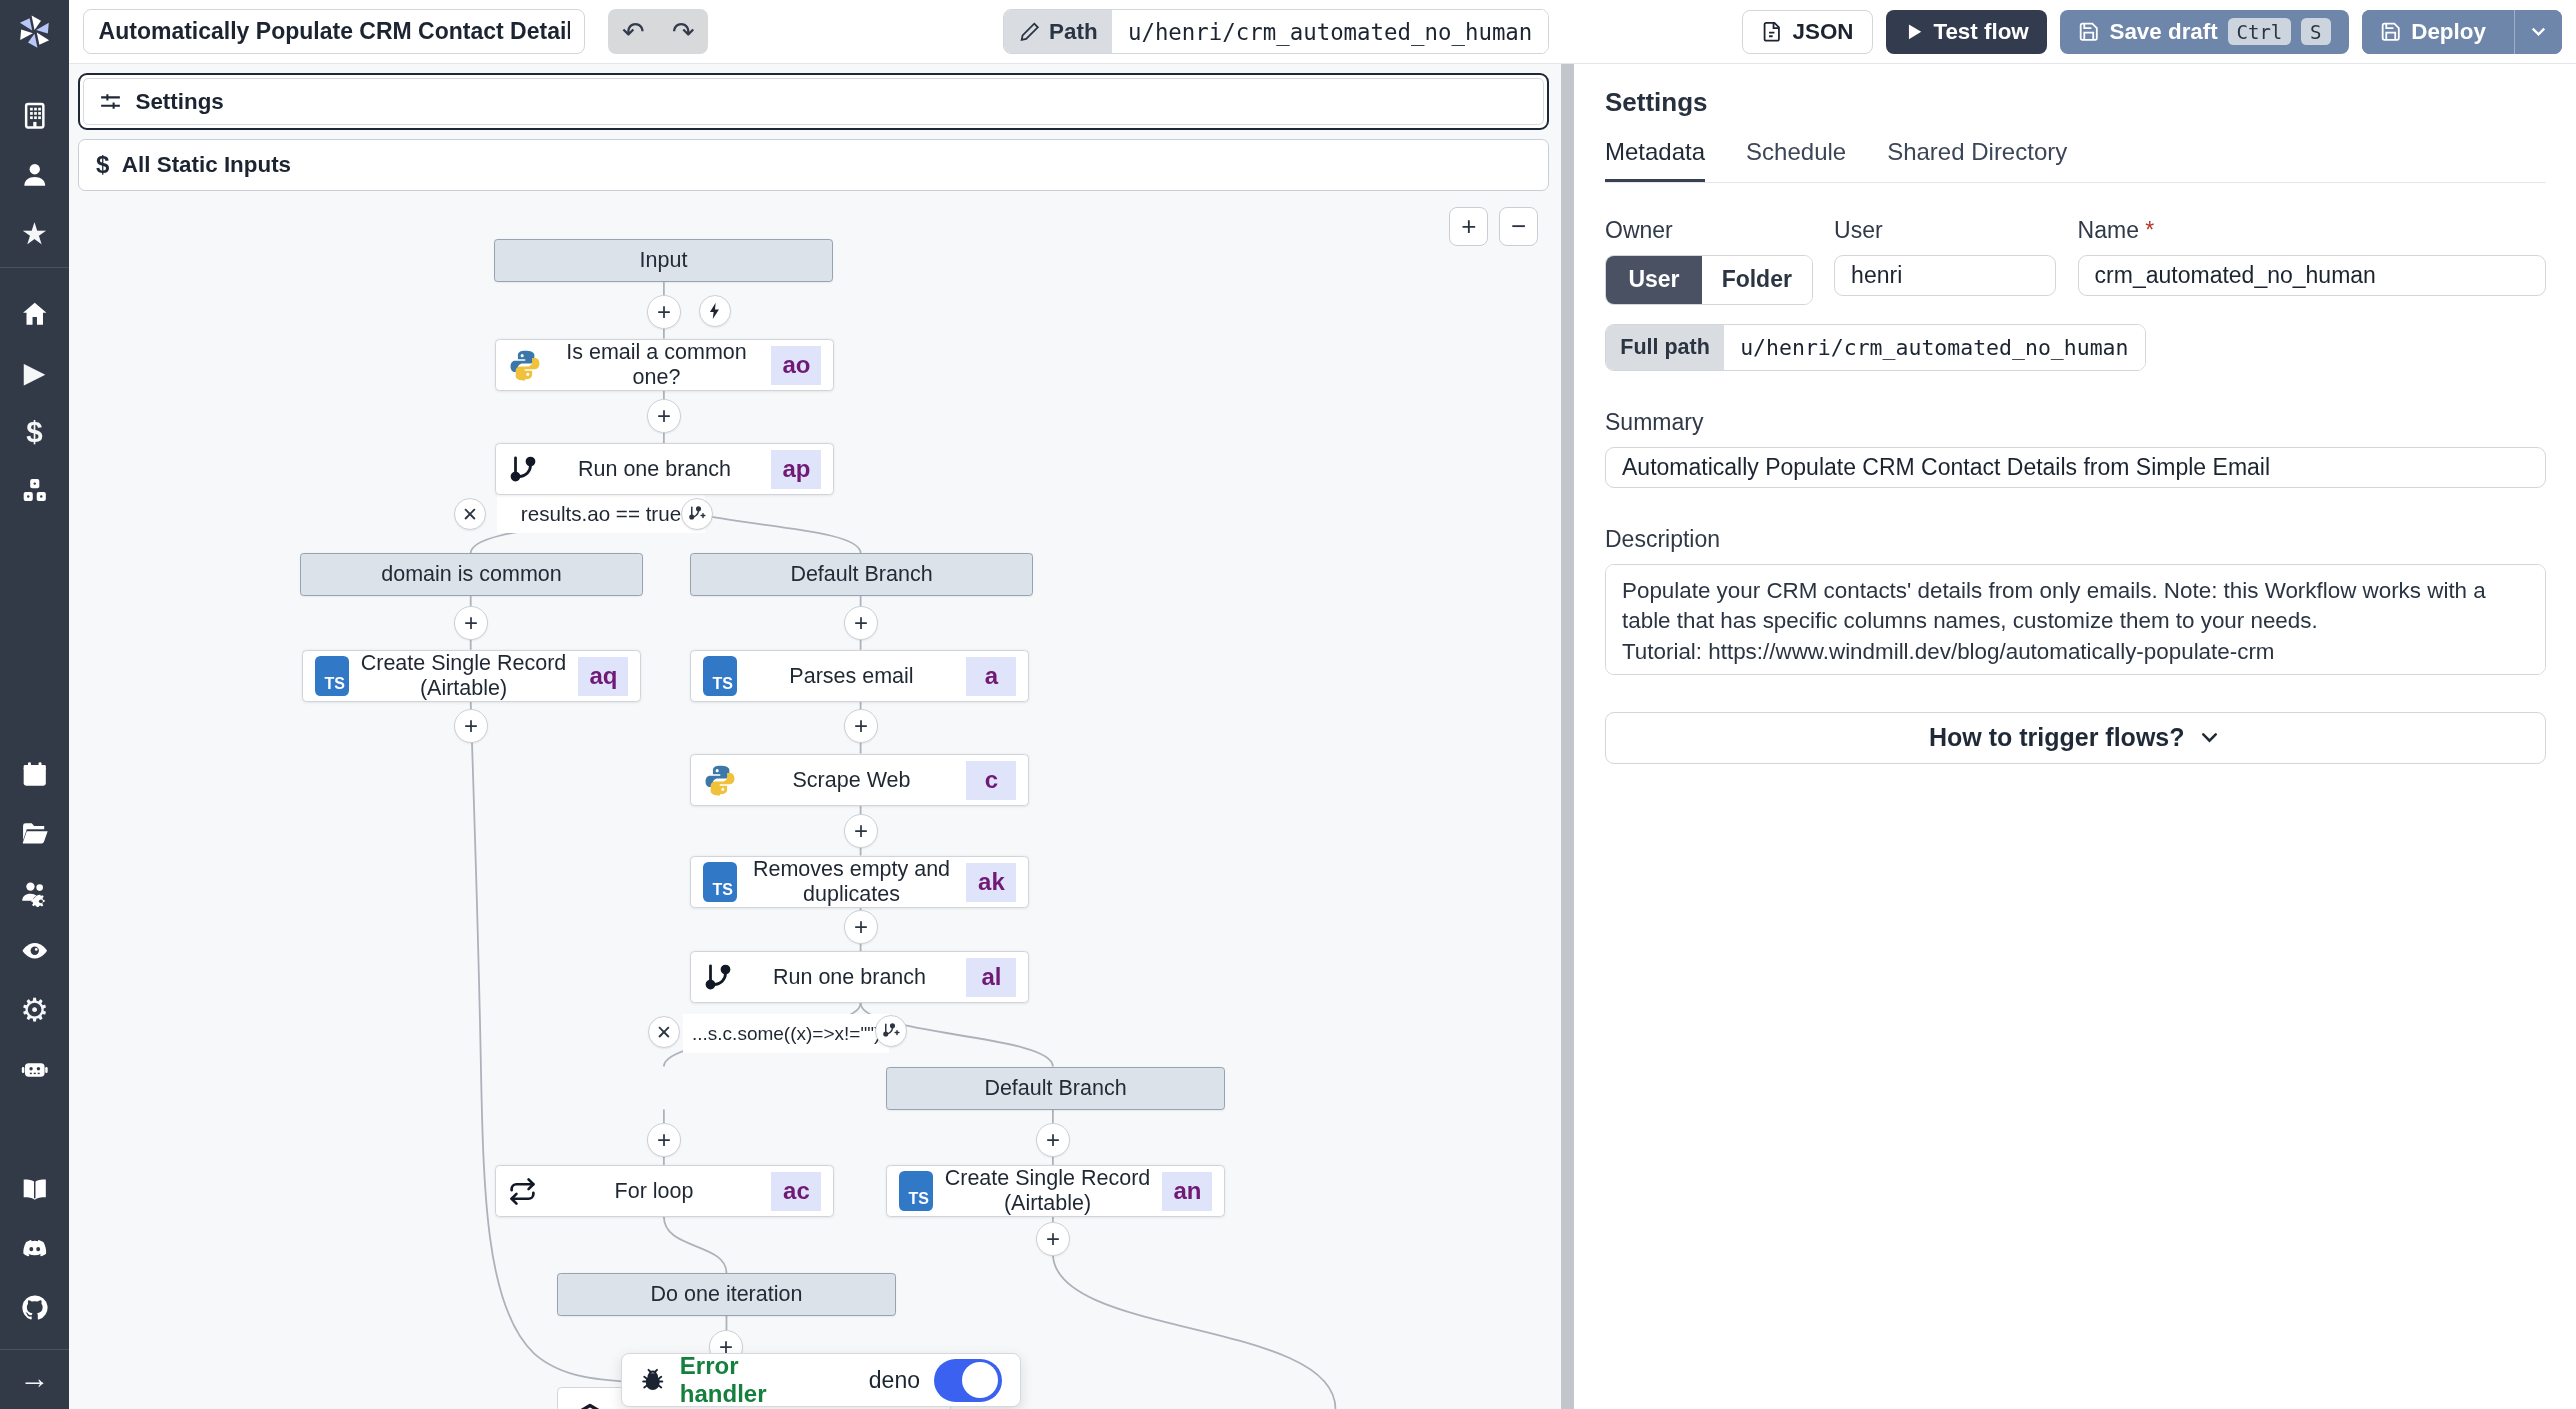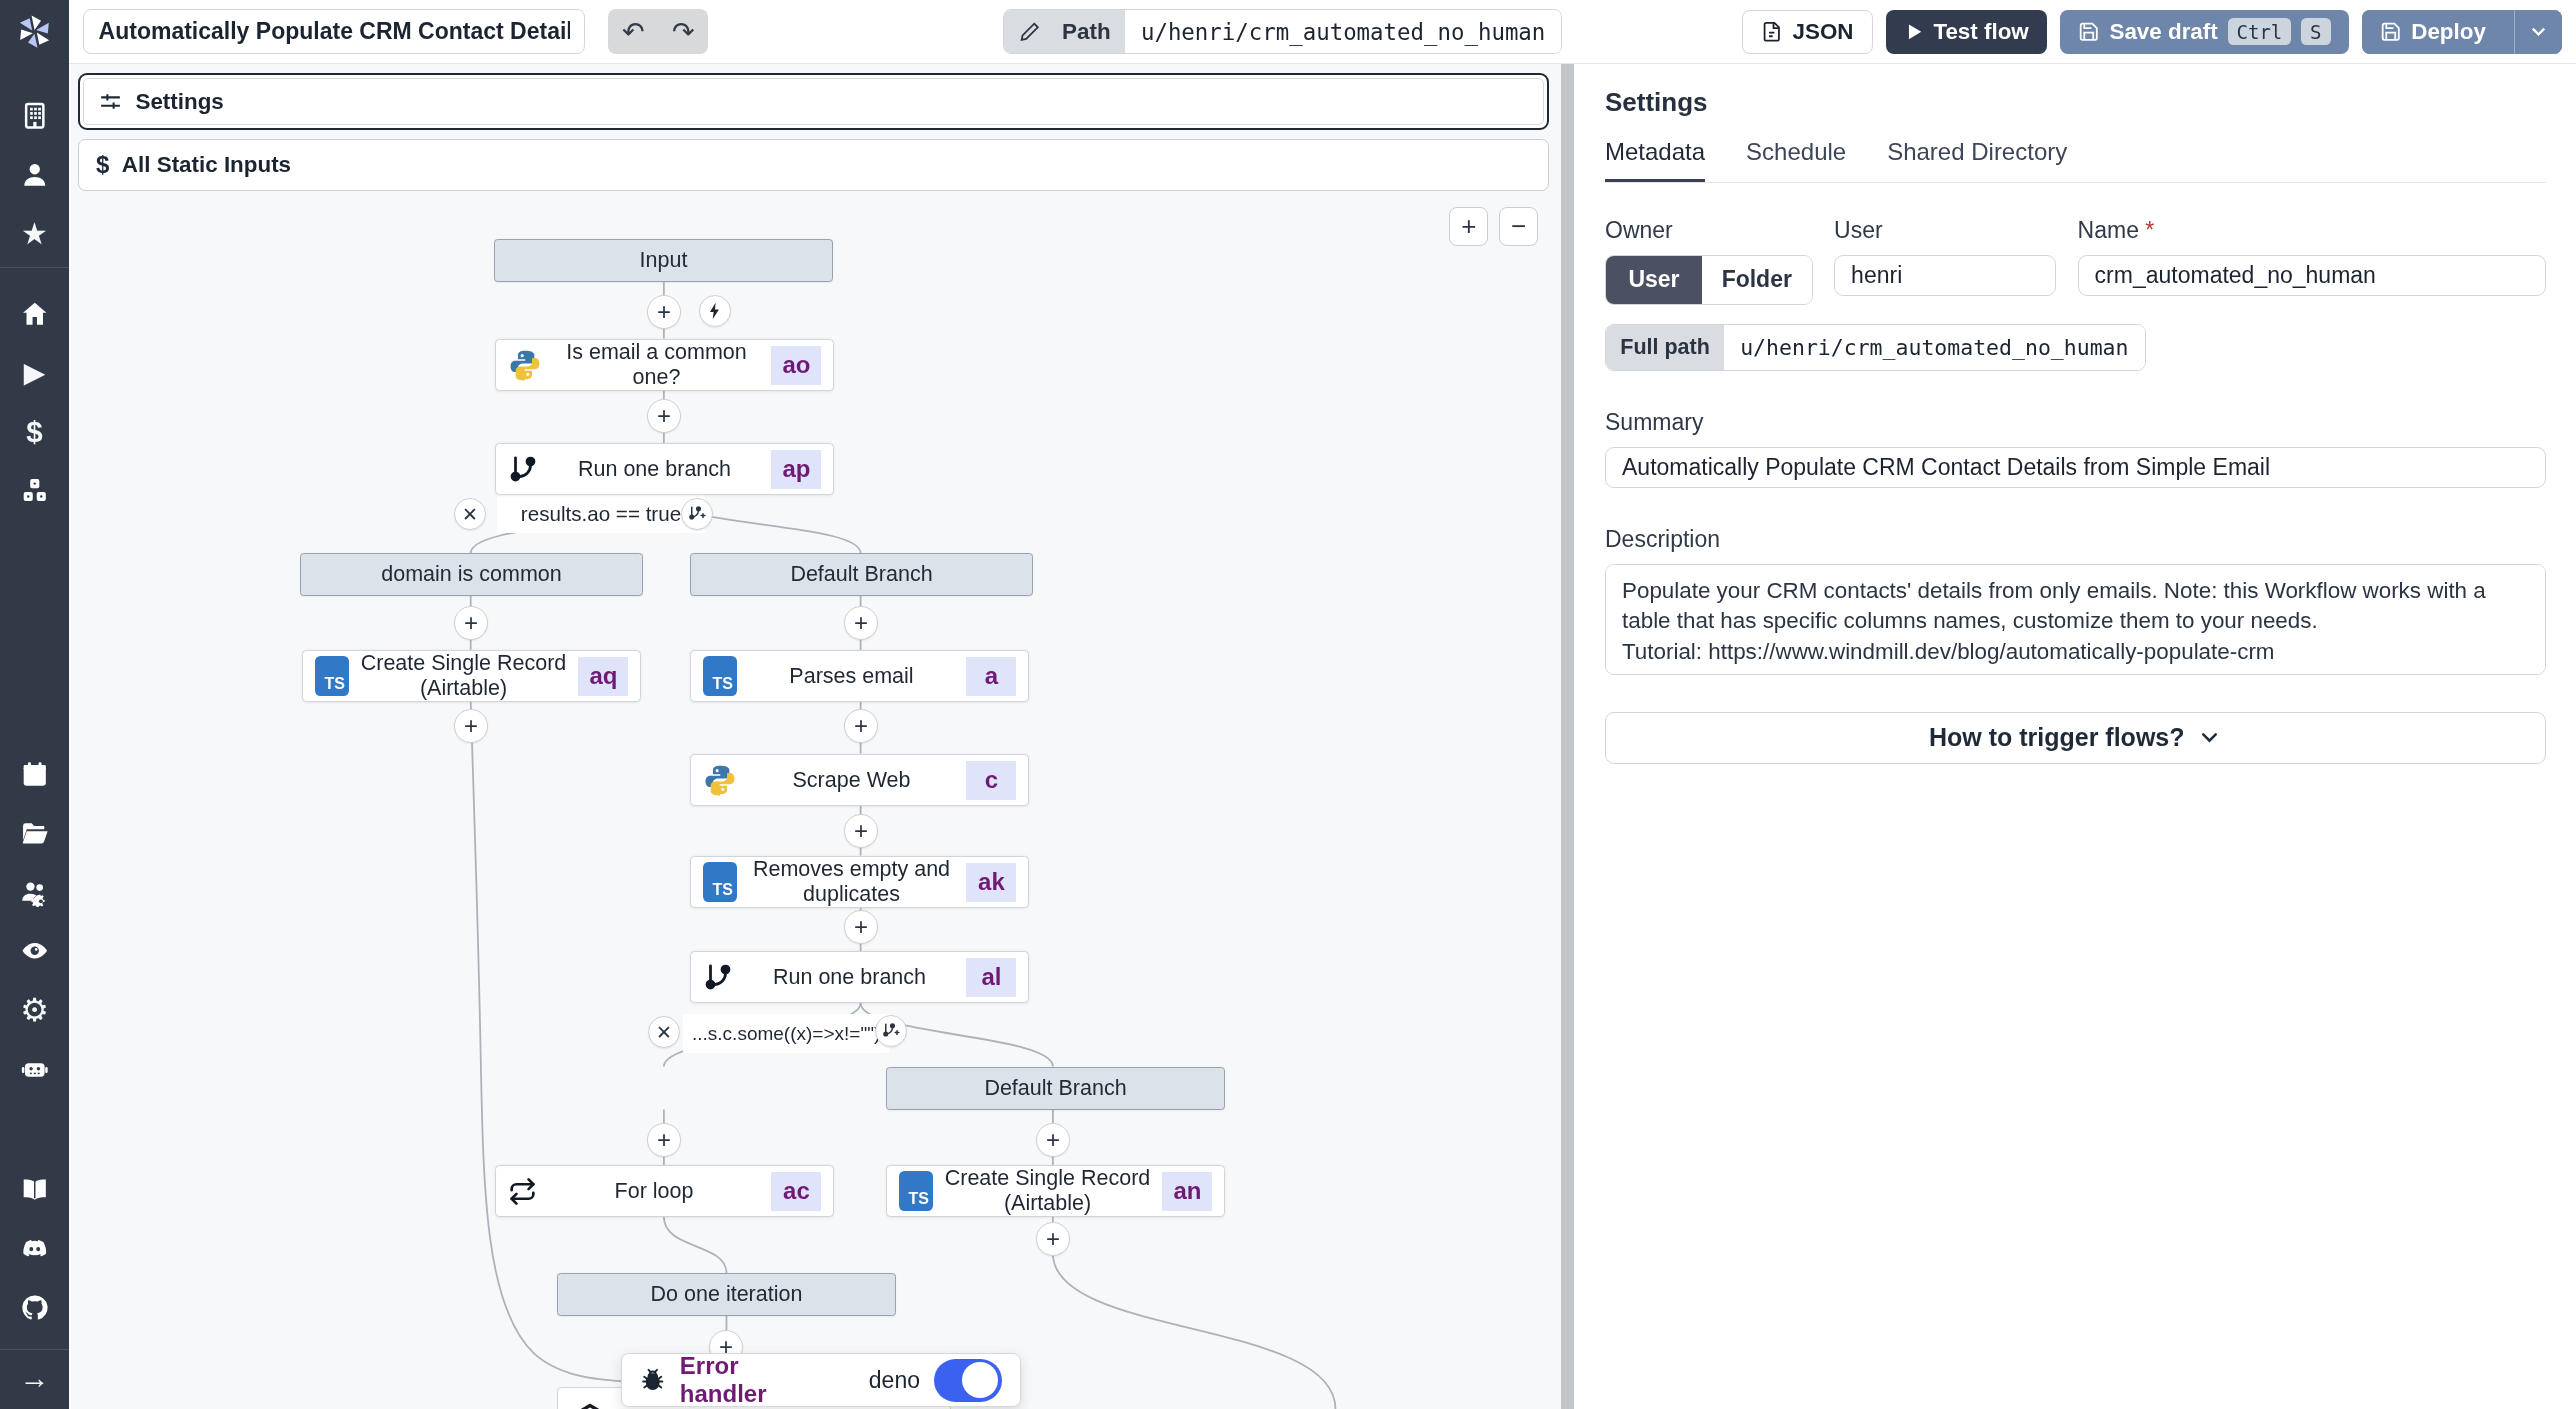--- a/index.html
+++ b/index.html
@@ -15,21 +15,21 @@
   .sdiv { width:69px; height:0.9px; background:#4a5260; margin:14.3px 0; }
   .sspacer { flex:1; }
   .gap26 > .sic { margin-top:19.7px; }
 
   
   .topbar { position:absolute; left:69px; top:0; right:0; height:64px; background:#fff; border-bottom:0.9px solid #e4e6e9; display:flex; align-items:center; padding:0 14.3px; z-index:25; }
   .title-input { width:502px; height:45px; border:0.9px solid #d2d6db; border-radius:8px; padding:0 14.3px; font-size:23px; font-weight:700; color:#1b2430; font-family:inherit; }
   .undoredo { margin-left:23px; height:45px; background:#d7d9db; border-radius:8px; display:flex; align-items:center; }
   .undoredo button { width:50px; height:45px; border:none; background:transparent; font-size:27px; color:#313b49; cursor:pointer; }
   .pathgrp { margin-left:295px; height:45px; display:flex; border:0.9px solid #d2d6db; border-radius:8px; overflow:hidden; }
-  .pathchip { background:#d9dce0; display:flex; align-items:center; gap:22px; padding:0 14.3px; font-size:22.4px; font-weight:700; color:#2b3442; }
+  .pathchip { background:#d9dce0; display:flex; align-items:center; gap:9px; padding:0 14.3px; font-size:22.4px; font-weight:700; color:#2b3442; }
   .pathval { background:#fff; display:flex; align-items:center; padding:0 16px; font-size:22.4px; color:#1b2430; min-width:242px; }
   .tb-right { margin-left:auto; display:flex; align-items:center; gap:13.4px; }
   .btn { height:44px; border-radius:8px; display:flex; align-items:center; gap:9.8px; padding:0 18px; font-size:22.4px; font-weight:700; cursor:pointer; border:none; font-family:inherit; }
   .btn-json { background:#fff; border:0.9px solid #d2d6db; color:#1b2430; }
   .btn-test { background:#333c4f; color:#fff; }
   .btn-slate { background:#6e86aa; color:#fff; }
   .kbd { background:#ccd4dd; color:#2b3442; border-radius:5.4px; padding:2.7px 9px; font-size:19px; font-family:"DejaVu Sans Mono",monospace; font-weight:400; }
   .deploy { padding:0; overflow:hidden; }
   .deploy .dmain { display:flex; align-items:center; gap:9.8px; padding:0 18px; height:100%; }
   .deploy .dchev { width:48px; height:100%; border-left:0.9px solid rgba(255,255,255,.35); display:flex; align-items:center; justify-content:center; }
@@ -46,21 +46,21 @@
 
   .bheader { position:absolute; height:43px; background:#dce2ea; border:0.9px solid #97a3b0; border-radius:3.6px; display:flex; align-items:center; justify-content:center; font-size:21.5px; color:#222b36; z-index:4; box-shadow:0 0.9px 1.8px rgba(0,0,0,.06); cursor:pointer; }
   .node { position:absolute; width:339px; height:52px; background:#fff; border:0.9px solid #d1d5da; border-radius:4.5px; display:flex; align-items:center; padding:0 11.6px; z-index:4; box-shadow:0 0.9px 2.7px rgba(0,0,0,.08); cursor:pointer; }
   .node .nlabel { flex:1; text-align:center; font-size:21.5px; color:#1f2733; }
   .badge { min-width:50px; height:39px; border-radius:0; background:#e0e4fa; color:#701a75; font-weight:700; font-size:24px; display:flex; align-items:center; justify-content:center; padding:0 9px; }
   .tsicon { width:34px; height:40px; background:#3178c6; border-radius:5.4px; color:#fff; font-weight:700; font-size:16px; display:flex; align-items:flex-end; justify-content:flex-end; padding:2.7px 3.6px; }
   .plus { position:absolute; width:34px; height:34px; border-radius:50%; background:#fff; border:0.9px solid #ccd1d7; display:flex; align-items:center; justify-content:center; font-size:24px; color:#2b3442; z-index:3; box-shadow:0 0.9px 1.8px rgba(0,0,0,.08); cursor:pointer; }
   .circ { position:absolute; width:32px; height:32px; border-radius:50%; background:#fff; border:0.9px solid #ccd1d7; display:flex; align-items:center; justify-content:center; z-index:3; box-shadow:0 0.9px 1.8px rgba(0,0,0,.08); cursor:pointer; }
   .condlabel { position:absolute; background:#fff; display:flex; align-items:center; justify-content:center; font-size:20.6px; color:#1f2733; z-index:3; padding:0 9px; cursor:pointer; }
   .ehandler { position:absolute; left:552px; top:1289px; width:400px; height:54px; background:#fff; border:0.9px solid #d5d8dd; border-radius:8px; box-shadow:0 4.5px 12.5px rgba(0,0,0,.12); display:flex; align-items:center; gap:14.3px; padding:0 18px; z-index:8; cursor:pointer; }
-  .ehandler .elabel { font-size:24px; font-weight:700; color:#701a75; }
+  .ehandler .elabel { font-size:24px; font-weight:700; color:#15803d; }
   .ehandler .eruntime { font-size:23px; color:#1b2430; margin-left:41px; }
   .toggle { margin-left:auto; width:77px; height:43px; border-radius:21.5px; background:#3a61f0; position:relative; cursor:pointer; }
   .toggle .knob { position:absolute; right:3.6px; top:3.6px; width:36px; height:36px; border-radius:50%; background:#fff; }
   .openai-node { position:absolute; left:488px; top:1323px; width:394px; height:63px; background:#fff; border:0.9px solid #d1d5da; border-radius:4.5px; display:flex; align-items:center; padding:0 14.3px; z-index:6; cursor:pointer; }
 
   
   .vscroll { position:absolute; left:1561px; top:64px; width:12.5px; height:1345px; background:#c2c5c9; z-index:20; cursor:pointer; }
 
   
   .panel { position:absolute; left:1573px; top:64px; right:0; bottom:0; background:#fff; padding:0 30px 0 32px; z-index:10; }

